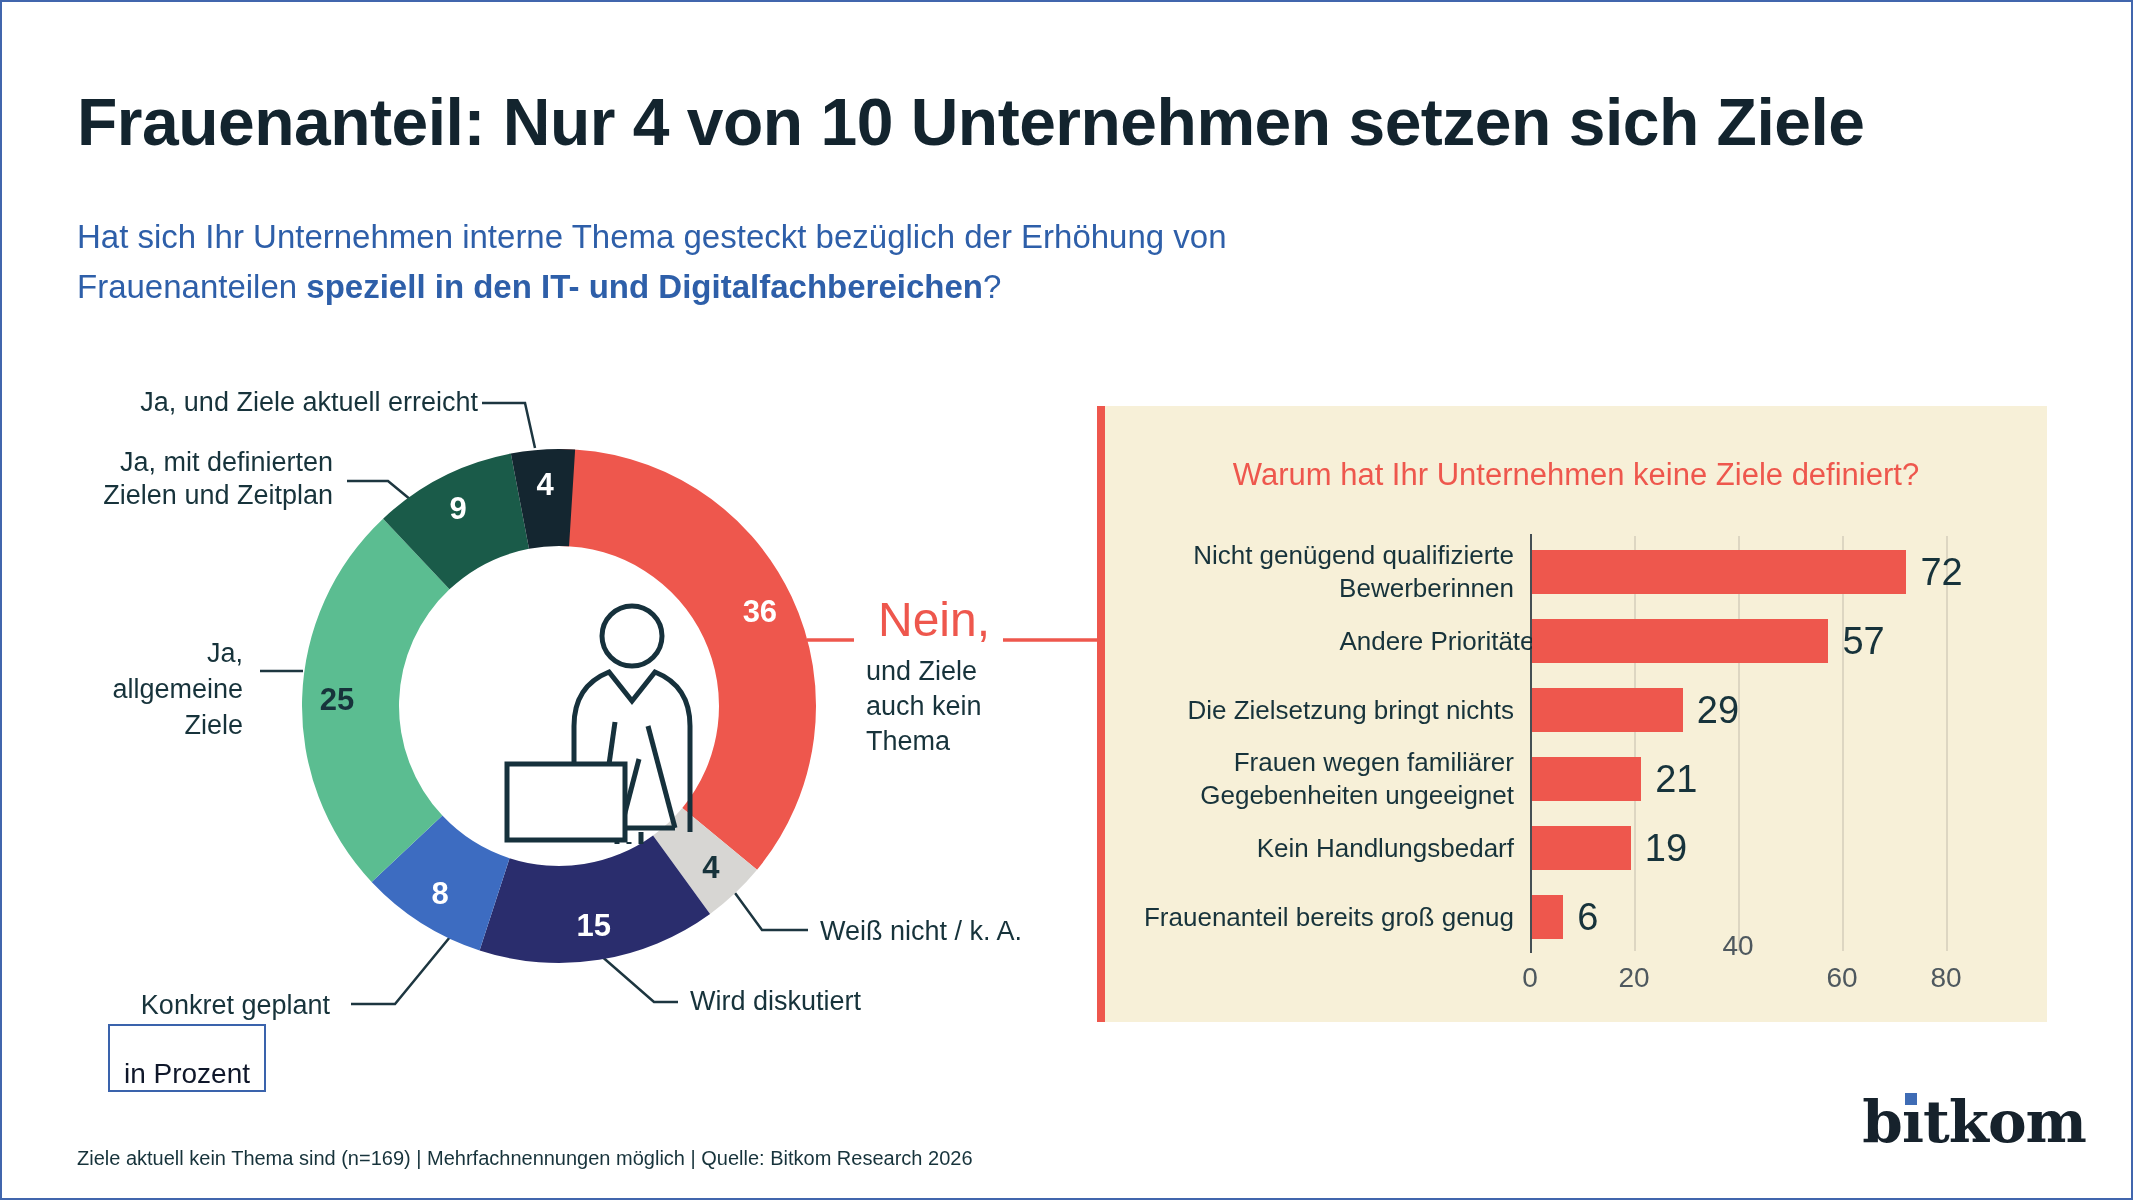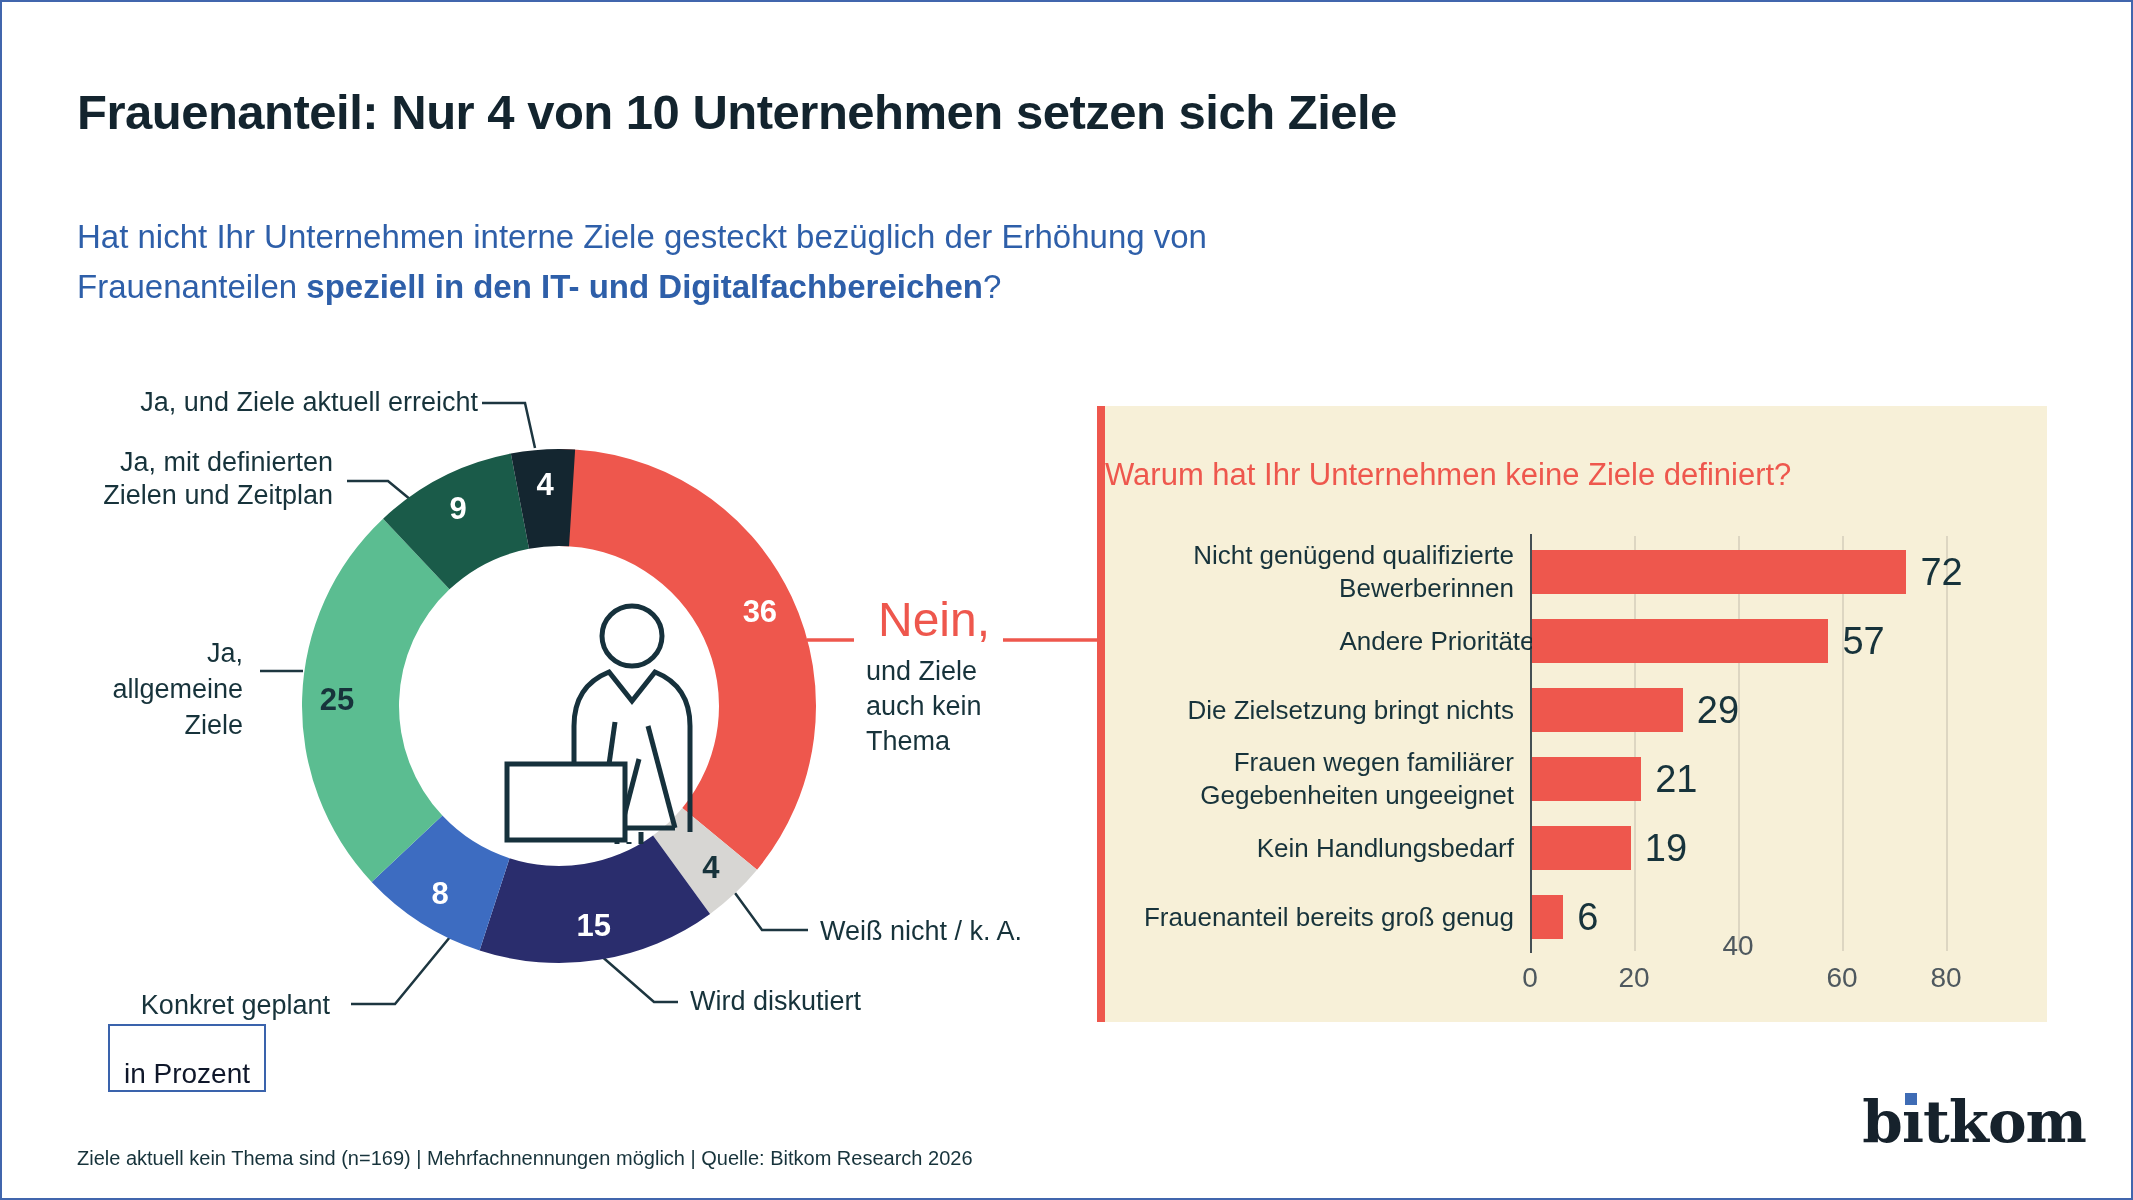--- a/index.html
+++ b/index.html
@@ -4,21 +4,21 @@
 <style>
   html,body{margin:0;padding:0;background:#ffffff;}
   #page{
     position:relative;width:2133px;height:1200px;background:#ffffff;
     border:2px solid #4166ad;box-sizing:border-box;overflow:hidden;
     font-family:"Liberation Sans","DejaVu Sans",sans-serif;color:#17333b;
   }
   .abs{position:absolute;}
   .pre{white-space:pre-line;}
   #main-title{
-    left:75px;top:82px;font-size:49px;font-weight:bold;color:#13242e;letter-spacing:-0.5px;
+    left:75px;top:82px;font-size:66px;font-weight:bold;color:#13242e;letter-spacing:-0.5px;
   }
   #subtitle{
     left:75px;top:210px;font-size:33px;color:#2e5fa9;line-height:50px;
   }
   #subtitle .bold{font-weight:bold;}
   
   #connector-svg{left:0;top:0;z-index:1;}
   #donut-svg{left:297px;top:444px;z-index:2;}
   #person-icon{left:497px;top:592px;z-index:3;}
   .donut-label{
@@ -32,21 +32,21 @@
   #label-diskutiert{left:688px;top:982px;}
   #label-weissnicht{left:818px;top:912px;}
   #nein-big{left:860px;top:590px;font-size:48px;color:#ee574d;z-index:4;margin-left:16px;}
   #nein-rest{left:864px;top:652px;font-size:27px;line-height:35px;z-index:4;}
   
   #panel{
     left:1095px;top:404px;width:950px;height:616px;box-sizing:border-box;
     background:#f7f0d8;border-left:8px solid #ee574d;z-index:2;
   }
   #panel-title{
-    position:absolute;left:0;top:51px;width:942px;
+    position:absolute;left:0;top:51px;width:942px;text-align:center;
     font-size:31px;color:#ee574d;
   }
   #bar-chart{position:absolute;left:0;top:0;width:942px;height:616px;}
   .grid-line{position:absolute;width:2px;background:#ddd6c2;}
   .zero-line{position:absolute;width:2px;background:#454f54;}
   .bar-row-label{
     position:absolute;left:0;width:409px;display:flex;align-items:center;justify-content:flex-end;
     font-size:26px;line-height:33px;text-align:right;color:#17333b;white-space:pre-line;
   }
   .bar-rect{position:absolute;}
@@ -68,21 +68,21 @@
   }
 </style>
 </head>
 <body>
 
 <div id="page">
 
   <div id="main-title" class="abs">Frauenanteil: Nur 4 von 10 Unternehmen setzen sich Ziele</div>
 
   <div id="subtitle" class="abs">
-    <span>Hat nicht Ihr Unternehmen interne Ziele gesteckt bezüglich der Erhöhung von</span><br>
+    <span>Hat sich Ihr Unternehmen interne Thema gesteckt bezüglich der Erhöhung von</span><br>
     <span>Frauenanteilen </span><span class="bold">speziell in den IT- und Digitalfachbereichen</span><span>?</span>
   </div>
 
   <svg id="connector-svg" class="abs" width="2133" height="1200">
     <g fill="none" stroke="#1d3640" stroke-width="2.5">
       <polyline points="480,401 523,401 533,446"></polyline>
       <polyline points="345,479 386,479 409,498"></polyline>
       <polyline points="258,669 301,669"></polyline>
       <polyline points="349,1002 393,1002 448,935"></polyline>
       <polyline points="597,952 652,1000 676,1000"></polyline>

